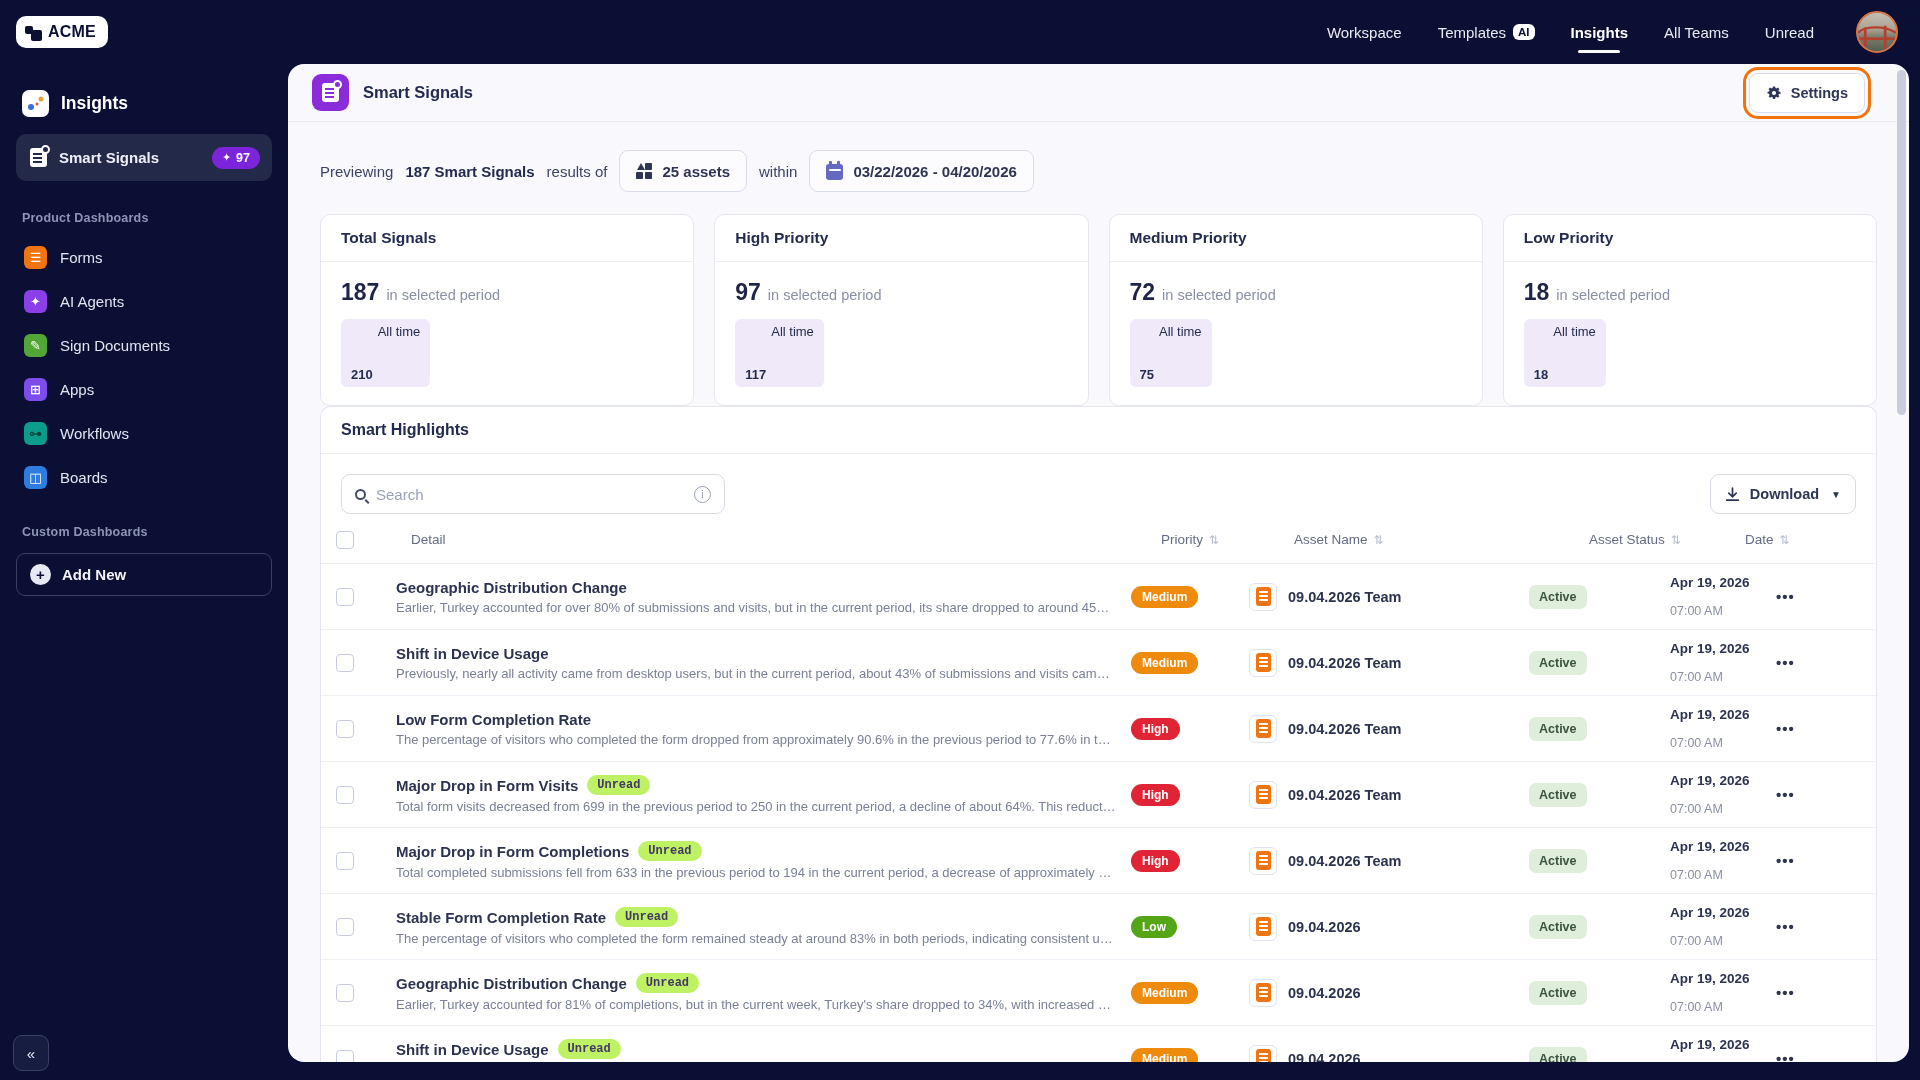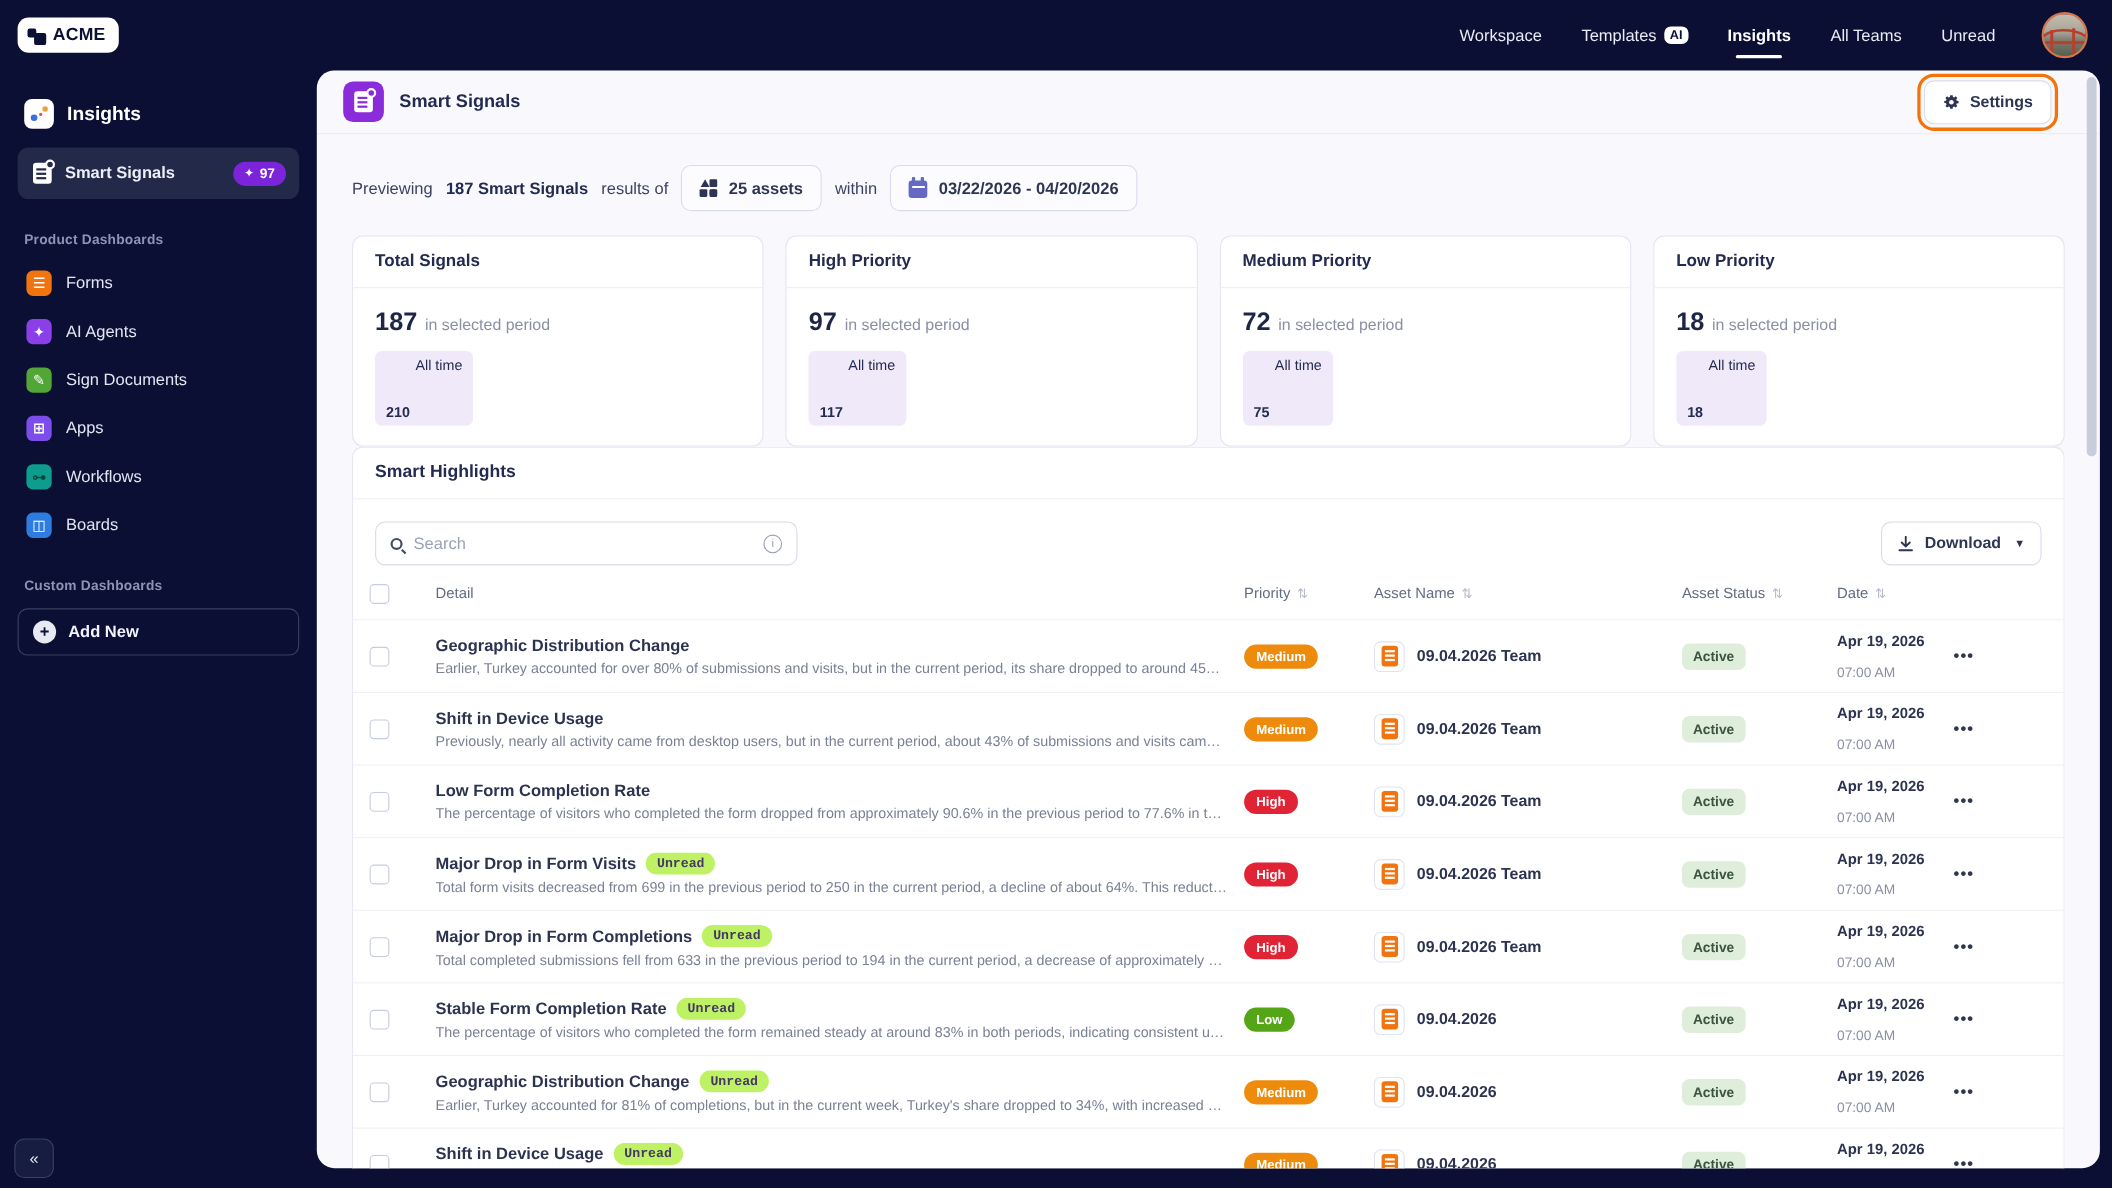--- a/index.html
+++ b/index.html
@@ -93,21 +93,21 @@
   .search-ic { width:11px; height:11px; border:2px solid #444B66; border-radius:50%; position:relative; flex:none; }
   .search-ic::after { content:""; position:absolute; width:2px; height:5px; background:#444B66; left:9px; top:8px; transform:rotate(-45deg); }
   .search-box input { border:none; outline:none; flex:1; font-size:15px; color:#3C4363; font-family:inherit; background:transparent; }
   .search-box input::placeholder { color:#9BA1B5; }
   .info-ic { width:17px; height:17px; border:1.5px solid #9AA0B5; border-radius:50%; color:#9AA0B5; font-size:10.5px; line-height:14px; text-align:center; font-style:normal; cursor:pointer; }
   .download-btn { background:#fff; border:1px solid #D8DBE8; border-radius:9px; height:40px; padding:0 14px; display:flex; align-items:center; gap:10px; font-size:14.5px; font-weight:600; color:#2E3554; cursor:pointer; }
   .caret { font-size:10px; color:#2E3554; margin-left:2px; }
 
   
   .tgrid { display:grid; grid-template-columns:40px 755px 118px 280px 141px 106px 66px; align-items:center; padding-left:15px; }
-  .thead { height:48px; margin-top:2px; border-bottom:1px solid #EDEFF5; color:#646B85; font-size:13.5px; }
+  .thead { height:48px; margin-top:2px; border-bottom:1px solid #EDEFF5; color:#646B85; font-size:13.5px;gap:15px; }
   .th { display:flex; align-items:center; gap:6px; cursor:pointer; }
   .th .sort { color:#B6BBCE; font-size:12px; }
   .th-detail { padding-left:20px; cursor:default; }
   .cb { width:18px; height:18px; border:1.5px solid #C6CBDF; border-radius:4px; background:#fff; cursor:pointer; }
   .trow { height:66px; border-bottom:1px solid #EFF1F6; }
   .det { padding-left:20px; overflow:hidden; }
   .det-t { display:flex; align-items:center; gap:9px; }
   .det-title { font-size:15px; font-weight:700; color:#2C3350; white-space:nowrap; }
   .badge-unread { background:#bef264; color:#433764; font-size:12px; font-weight:600; border-radius:999px; padding:3px 10px;font-family:Liberation Mono, monospace; }
   .badge-unread:empty { display:none; }

